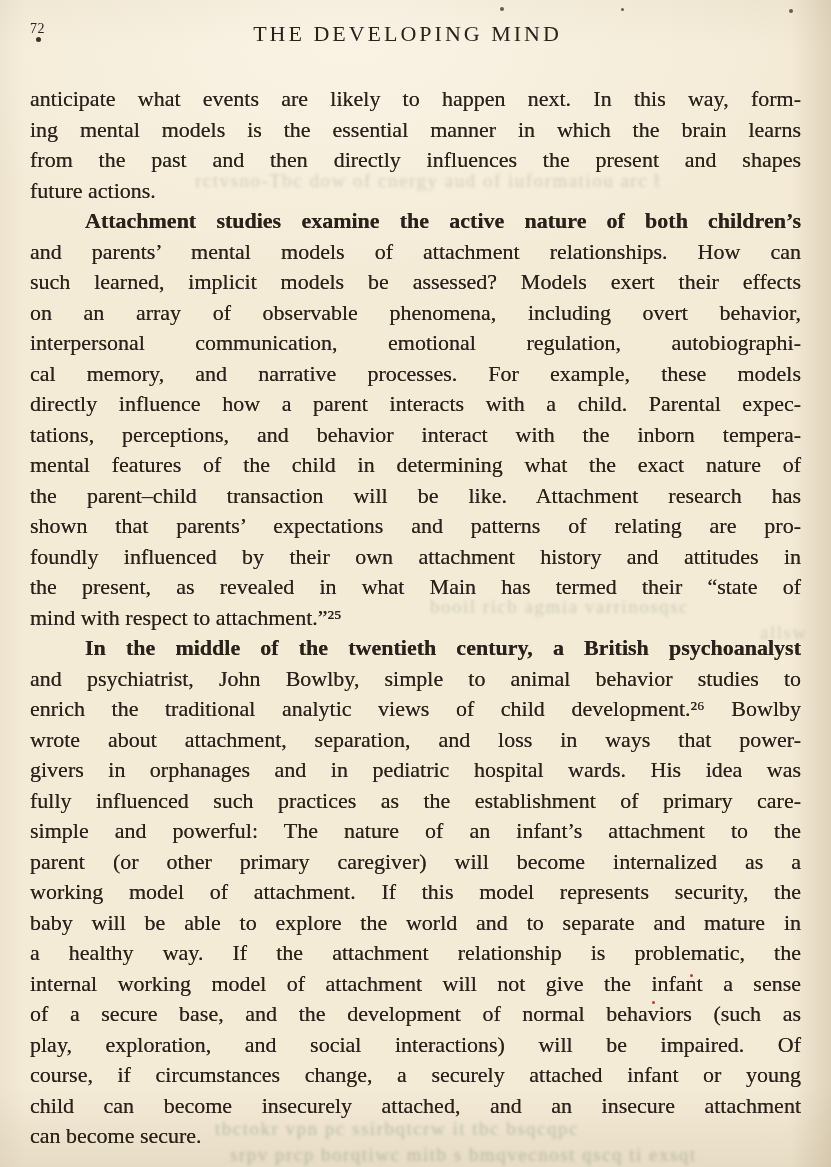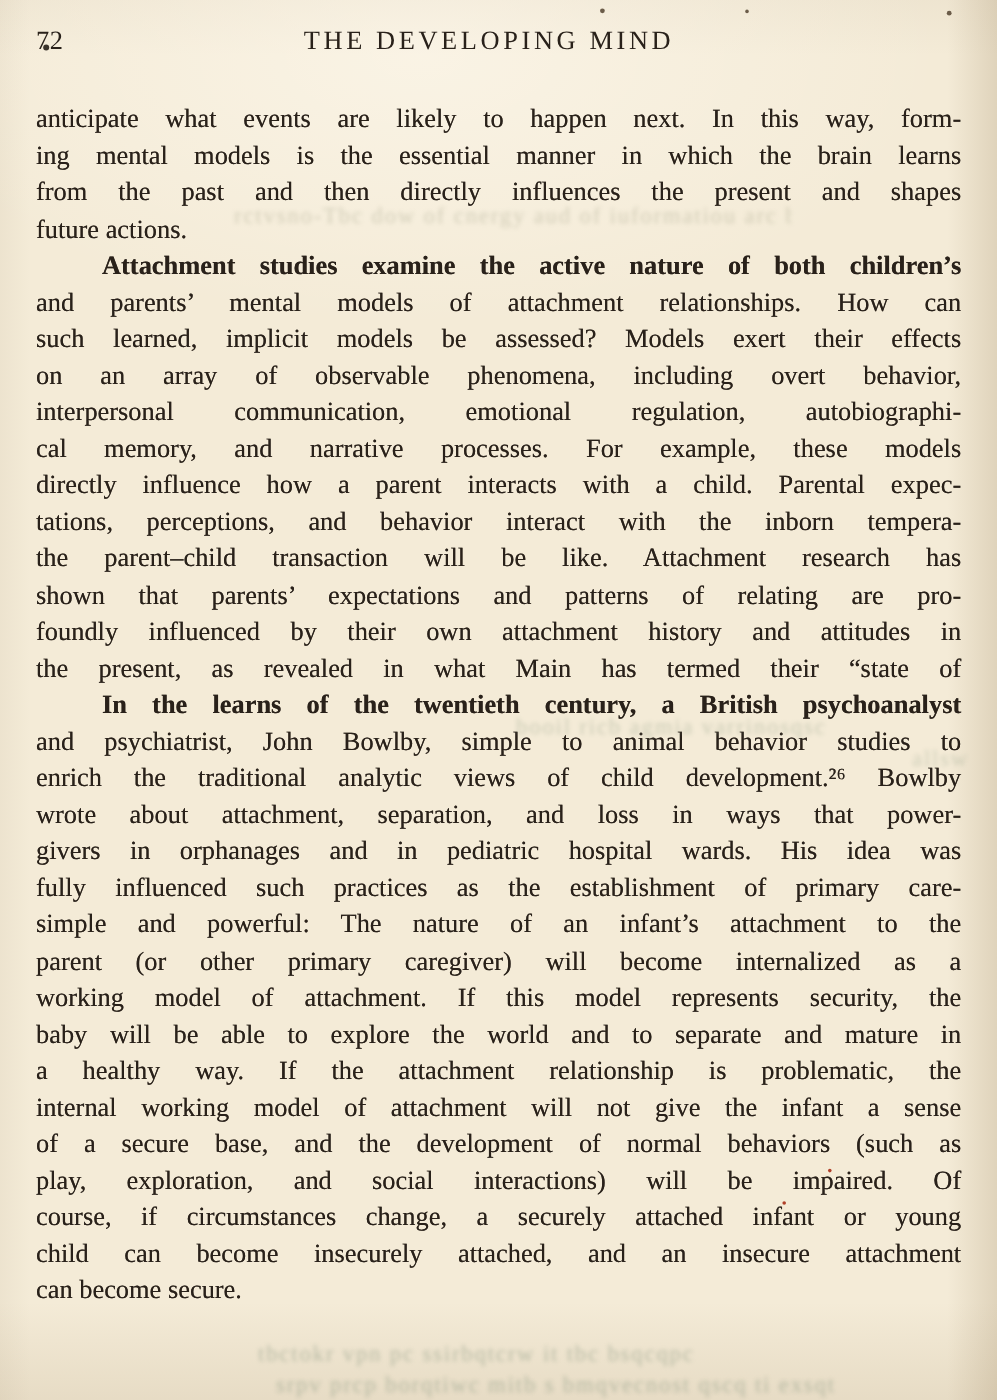--- a/index.html
+++ b/index.html
@@ -8,21 +8,21 @@
     font-family:"Liberation Serif","DejaVu Serif",serif;
     background:
       radial-gradient(ellipse 620px 320px at 42% 4%, rgba(255,250,240,0.55), rgba(255,250,240,0) 70%),
       linear-gradient(to right, rgba(120,100,70,0.06) 0%, rgba(120,100,70,0) 3%, rgba(120,100,70,0) 95%, rgba(140,115,75,0.20) 100%),
       linear-gradient(to bottom, rgba(130,110,80,0.05) 0%, rgba(130,110,80,0) 4%, rgba(130,110,80,0) 93%, rgba(150,125,85,0.14) 100%),
       #f4ebd7;
     color:#29211a;
   }
   .page-number{
     position:absolute;top:21px;left:30px;
-    font-size:22px;letter-spacing:0.5px;
+    font-size:14px;letter-spacing:0.5px;
   }
   .running-header{
     position:absolute;top:21px;left:0;right:16px;text-align:center;
     font-size:22px;letter-spacing:3px;font-weight:400;
   }
   .text-block{
     position:absolute;top:84px;left:30px;width:771px;
     font-size:22px;line-height:30.5px;
     text-shadow:0 0 0.5px rgba(41,33,26,0.75);
   }
@@ -52,25 +52,27 @@
     <div class="line">from the past and then directly influences the present and shapes</div>
     <div class="line last">future actions.</div>
     <div class="line indent">Attachment studies examine the active nature of both children’s</div>
     <div class="line">and parents’ mental models of attachment relationships. How can</div>
     <div class="line">such learned, implicit models be assessed? Models exert their effects</div>
     <div class="line">on an array of observable phenomena, including overt behavior,</div>
     <div class="line">interpersonal communication, emotional regulation, autobiographi-</div>
     <div class="line">cal memory, and narrative processes. For example, these models</div>
     <div class="line">directly influence how a parent interacts with a child. Parental expec-</div>
     <div class="line">tations, perceptions, and behavior interact with the inborn tempera-</div>
+    <div class="line">mental features of the child in determining what the exact nature of</div>
     <div class="line">the parent–child transaction will be like. Attachment research has</div>
     <div class="line">shown that parents’ expectations and patterns of relating are pro-</div>
     <div class="line">foundly influenced by their own attachment history and attitudes in</div>
     <div class="line">the present, as revealed in what Main has termed their “state of</div>
-    <div class="line indent">In the learns of the twentieth century, a British psychoanalyst</div>
+    <div class="line last">mind with respect to attachment.”²⁵</div>
+    <div class="line indent">In the middle of the twentieth century, a British psychoanalyst</div>
     <div class="line">and psychiatrist, John Bowlby, simple to animal behavior studies to</div>
     <div class="line">enrich the traditional analytic views of child development.²⁶ Bowlby</div>
     <div class="line">wrote about attachment, separation, and loss in ways that power-</div>
     <div class="line">givers in orphanages and in pediatric hospital wards. His idea was</div>
     <div class="line">fully influenced such practices as the establishment of primary care-</div>
     <div class="line">simple and powerful: The nature of an infant’s attachment to the</div>
     <div class="line">parent (or other primary caregiver) will become internalized as a</div>
     <div class="line">working model of attachment. If this model represents security, the</div>
     <div class="line">baby will be able to explore the world and to separate and mature in</div>
     <div class="line">a healthy way. If the attachment relationship is problematic, the</div>

